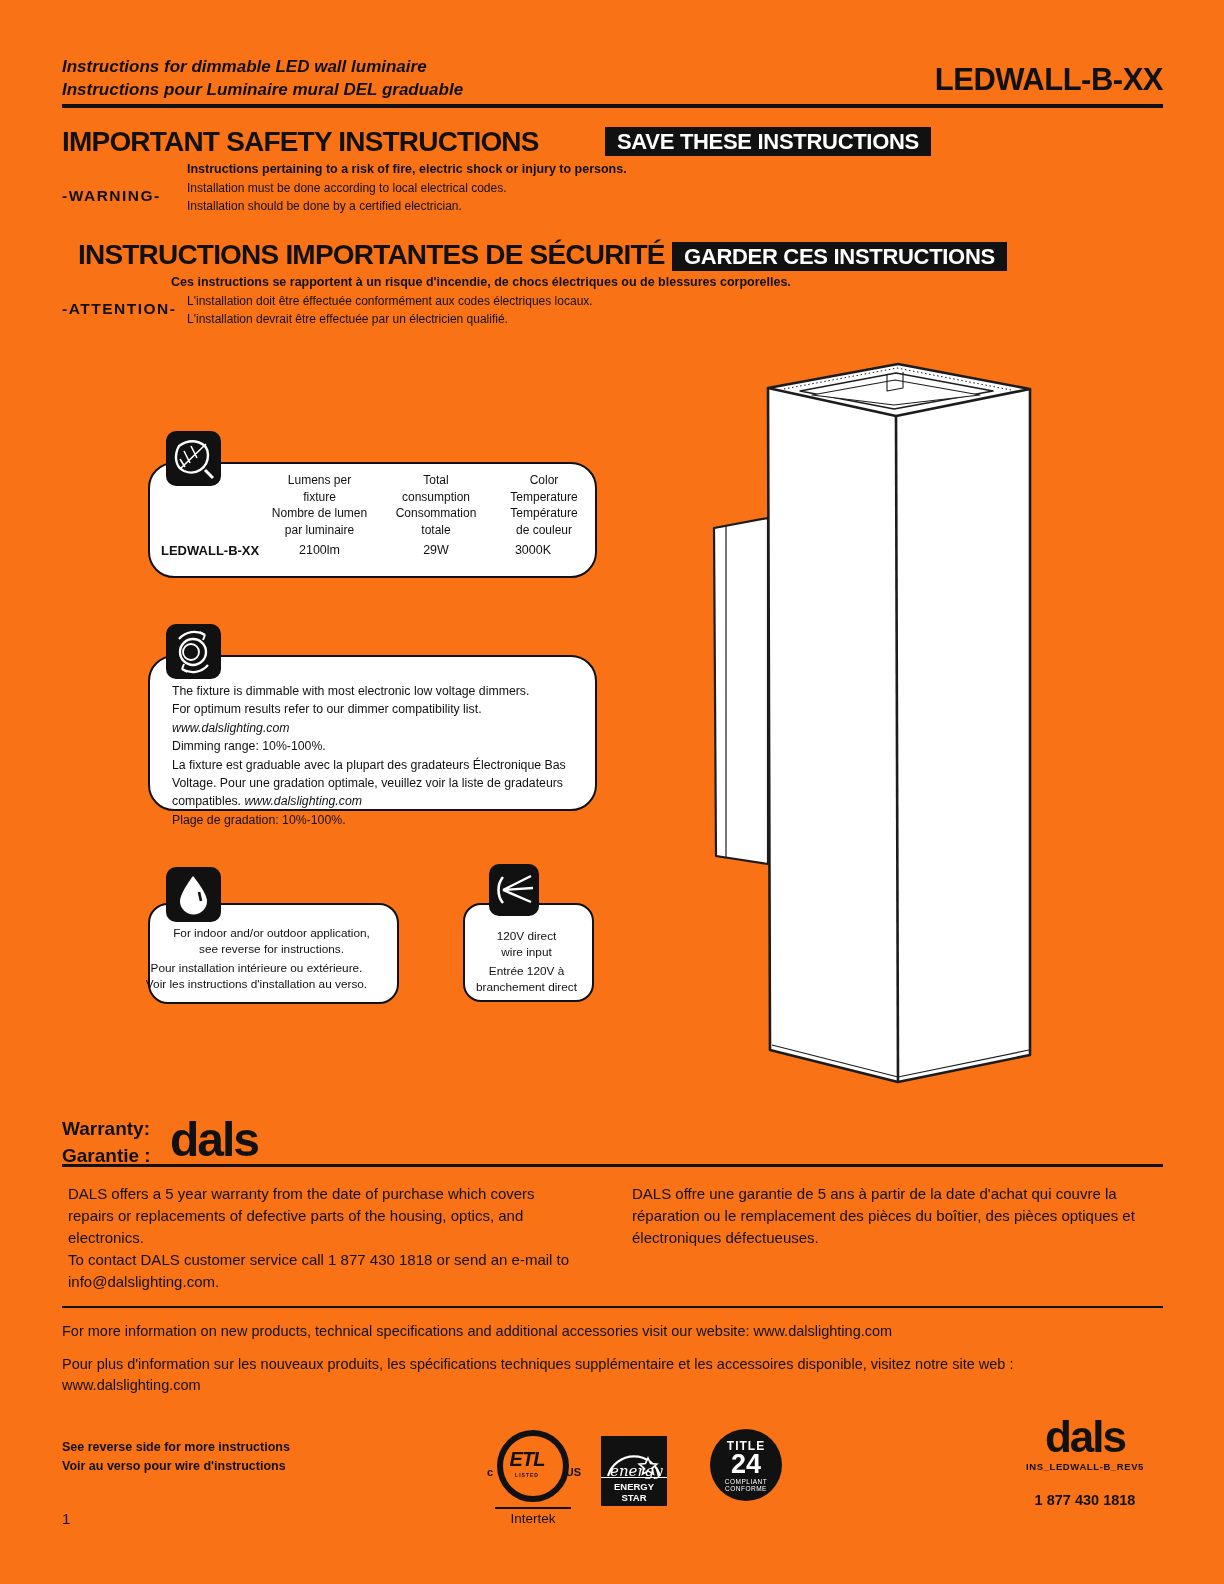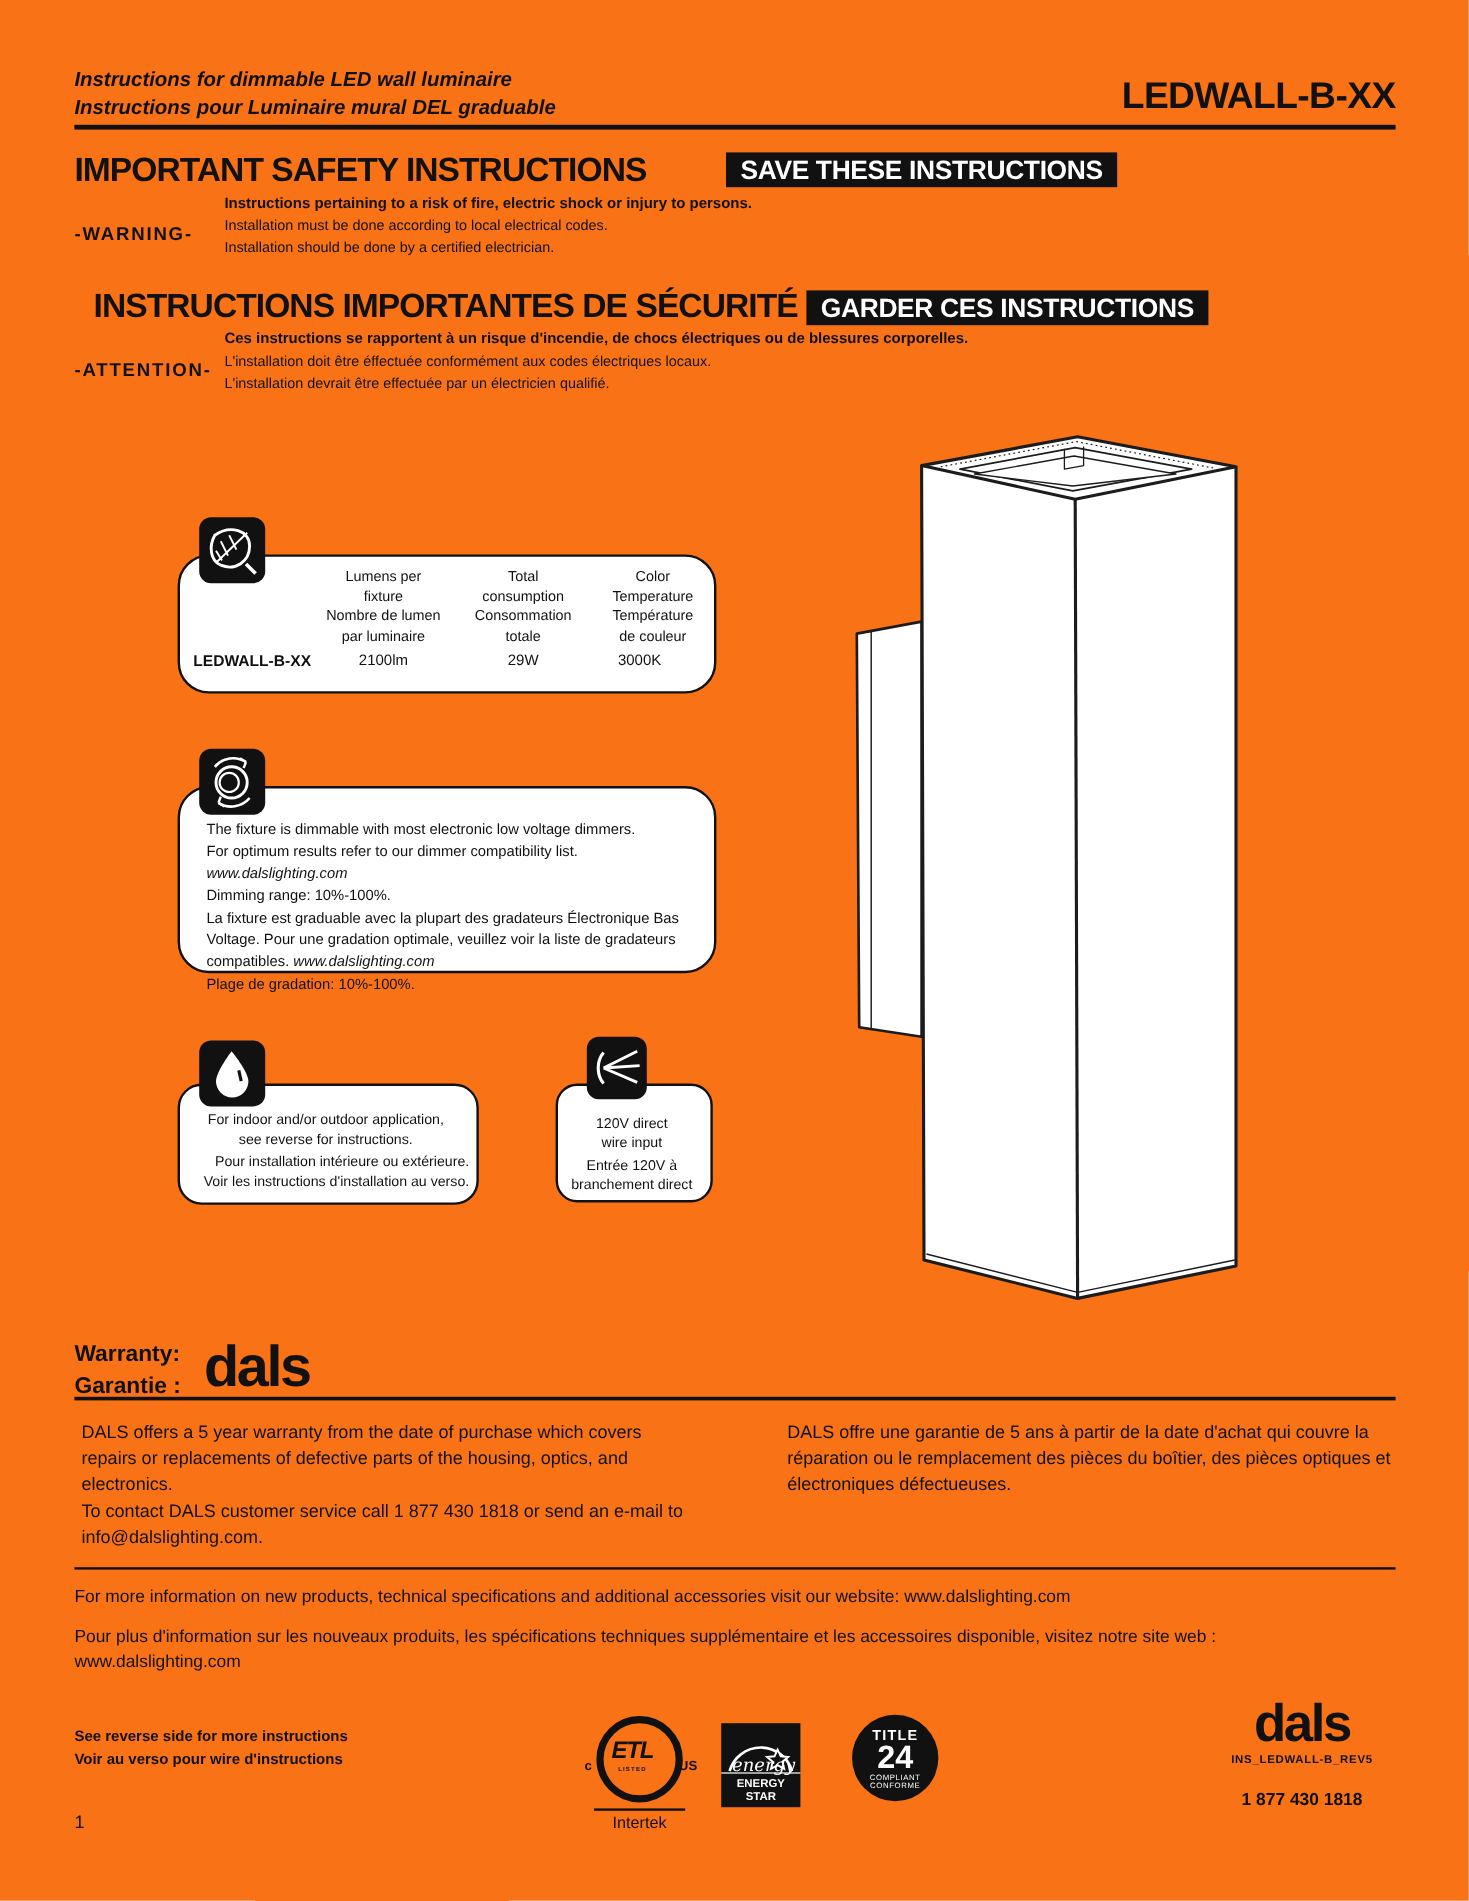--- a/index.html
+++ b/index.html
@@ -45,21 +45,21 @@
   <div class="abs badge" style="left:605px;top:127px;">SAVE THESE INSTRUCTIONS</div>
   <div class="abs note" style="left:187px;top:162px;">Instructions pertaining to a risk of fire, electric shock or injury to persons.</div>
   <div class="abs warnlabel" style="left:62px;top:187px;">-WARNING-</div>
   <div class="abs warntext" style="left:187px;top:180px;">
     <div>Installation must be done according to local electrical codes.</div>
     <div>Installation should be done by a certified electrician.</div>
   </div>
 
   <div class="abs h1" style="left:78px;top:241px;">INSTRUCTIONS IMPORTANTES DE SÉCURITÉ</div>
   <div class="abs badge" style="left:672px;top:242px;">GARDER CES INSTRUCTIONS</div>
-  <div class="abs note" style="left:187px;top:275px;">Ces instructions se rapportent à un risque d'incendie, de chocs électriques ou de blessures corporelles.</div>
+  <div class="abs note" style="left:171px;top:275px;">Ces instructions se rapportent à un risque d'incendie, de chocs électriques ou de blessures corporelles.</div>
   <div class="abs warnlabel" style="left:62px;top:300px;">-ATTENTION-</div>
   <div class="abs warntext" style="left:187px;top:293px;">
     <div>L'installation doit être éffectuée conformément aux codes électriques locaux.</div>
     <div>L'installation devrait être effectuée par un électricien qualifié.</div>
   </div>
 
   <div class="abs rbox" style="left:148px;top:462px;width:445px;height:112px;"></div>
   <div class="abs tile" style="left:166px;top:431px;width:55px;height:55px;">
     <svg width="55" height="55" viewBox="0 0 55 55">
       <path d="M13 15 C26 6,42 11,42 24 C42 37,30 45,18 40 C9 36,8 24,13 15 Z" fill="none" stroke="#fff" stroke-width="2.4"></path>
@@ -106,21 +106,21 @@
 
   <div class="abs rbox" style="left:148px;top:903px;width:247px;height:97px;border-radius:20px;"></div>
   <div class="abs tile" style="left:166px;top:867px;width:55px;height:55px;">
     <svg width="55" height="55" viewBox="0 0 55 55">
       <path d="M27 9 C27 9,14 26,14 34 A13.5 13.5 0 0 0 41 34 C41 26,27 9,27 9 Z" fill="#fff"></path>
       <path d="M33 25 L35 34" stroke="#111" stroke-width="2.6"></path>
     </svg>
   </div>
   <div class="abs boxtext preline ctr" style="left:154px;top:925px;width:235px;">For indoor and/or outdoor application,
 see reverse for instructions.</div>
-  <div class="abs boxtext preline ctr" style="left:148px;top:960px;width:243px;text-align:right;">Pour installation intérieure ou extérieure.
+  <div class="abs boxtext preline ctr" style="left:135px;top:960px;width:243px;">Pour installation intérieure ou extérieure.
 Voir les instructions d'installation au verso.</div>
 
   <div class="abs rbox" style="left:463px;top:903px;width:127px;height:95px;border-radius:18px;"></div>
   <div class="abs tile" style="left:489px;top:864px;width:50px;height:52px;">
     <svg width="50" height="52" viewBox="0 0 50 52">
       <path d="M14 13 C8 20,8 32,14 39" fill="none" stroke="#fff" stroke-width="2.6"></path>
       <path d="M14 26 L42 12 M14 26 L44 24 M14 26 L42 38" stroke="#fff" stroke-width="2.4"></path>
     </svg>
   </div>
   <div class="abs boxtext preline ctr" style="left:465px;top:928px;width:123px;">120V direct
@@ -151,21 +151,21 @@
   <div class="abs b" style="left:62px;top:1115px;font-size:19px;line-height:27px;">
     <div>Warranty:</div>
     <div>Garantie :</div>
   </div>
   <div class="abs dals" style="left:170px;top:1116px;font-size:48px;">dals</div>
   <div class="abs rule" style="left:62px;top:1164px;width:1101px;height:3px;"></div>
   <div class="abs wtext" style="left:68px;top:1183px;width:505px;">
     <div>DALS offers a 5 year warranty from the date of purchase which covers repairs or replacements of defective parts of the housing, optics, and electronics.</div>
     <div>To contact DALS customer service call 1 877 430 1818 or send an e-mail to info@dalslighting.com.</div>
   </div>
-  <div class="abs wtext" style="left:632px;top:1183px;width:515px;margin-left:24px;">
+  <div class="abs wtext" style="left:632px;top:1183px;width:515px;">
     <div>DALS offre une garantie de 5 ans à partir de la date d'achat qui couvre la réparation ou le remplacement des pièces du boîtier, des pièces optiques et électroniques défectueuses.</div>
   </div>
 
   <div class="abs rule" style="left:62px;top:1306px;width:1101px;height:2px;"></div>
   <div class="abs infotext" style="left:62px;top:1321px;width:1095px;">For more information on new products, technical specifications and additional accessories visit our website: www.dalslighting.com</div>
   <div class="abs infotext" style="left:62px;top:1354px;width:1095px;">
     <div>Pour plus d'information sur les nouveaux produits, les spécifications techniques supplémentaire et les accessoires disponible, visitez notre site web :</div>
     <div>www.dalslighting.com</div>
   </div>
 

